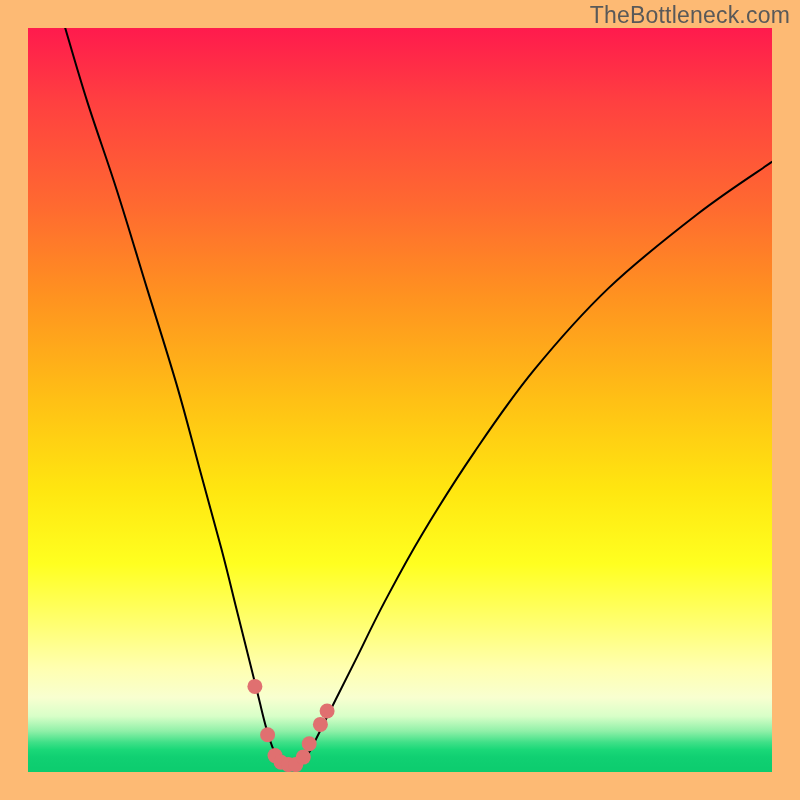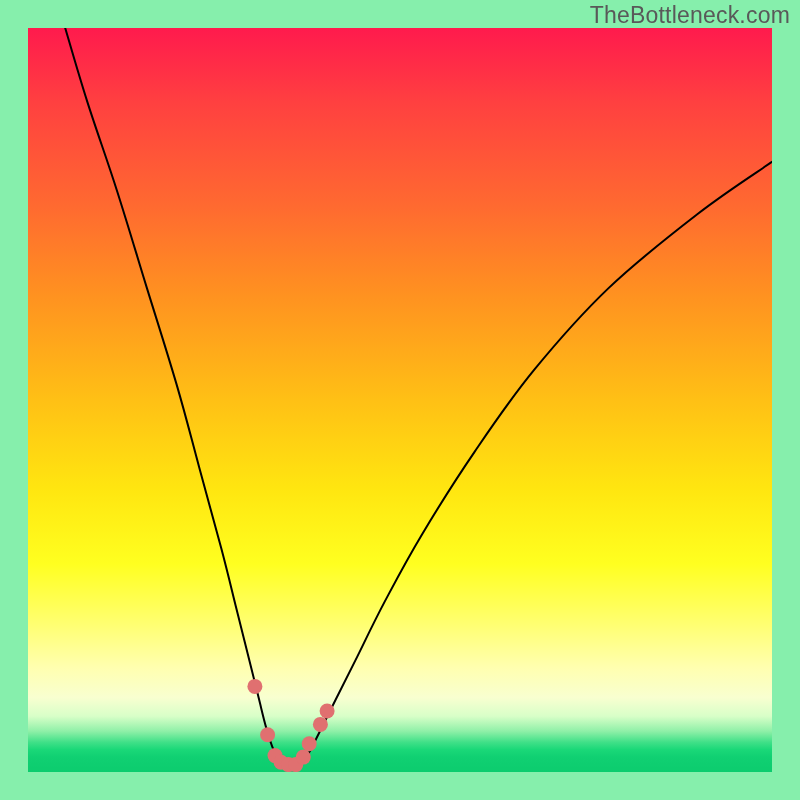--- a/index.html
+++ b/index.html
@@ -10,21 +10,21 @@
     overflow: hidden;
     background: #000;
     font-family: Arial, Helvetica, sans-serif;
   }
   .frame {
     position: absolute;
     top: 0;
     left: 0;
     width: 800px;
     height: 800px;
-    background: #86efac;
+    background: #fdba74;
   }
   .plot-area {
     position: absolute;
     top: 28px;
     left: 28px;
     width: 744px;
     height: 744px;
     overflow: hidden;
   }
   .gradient {

